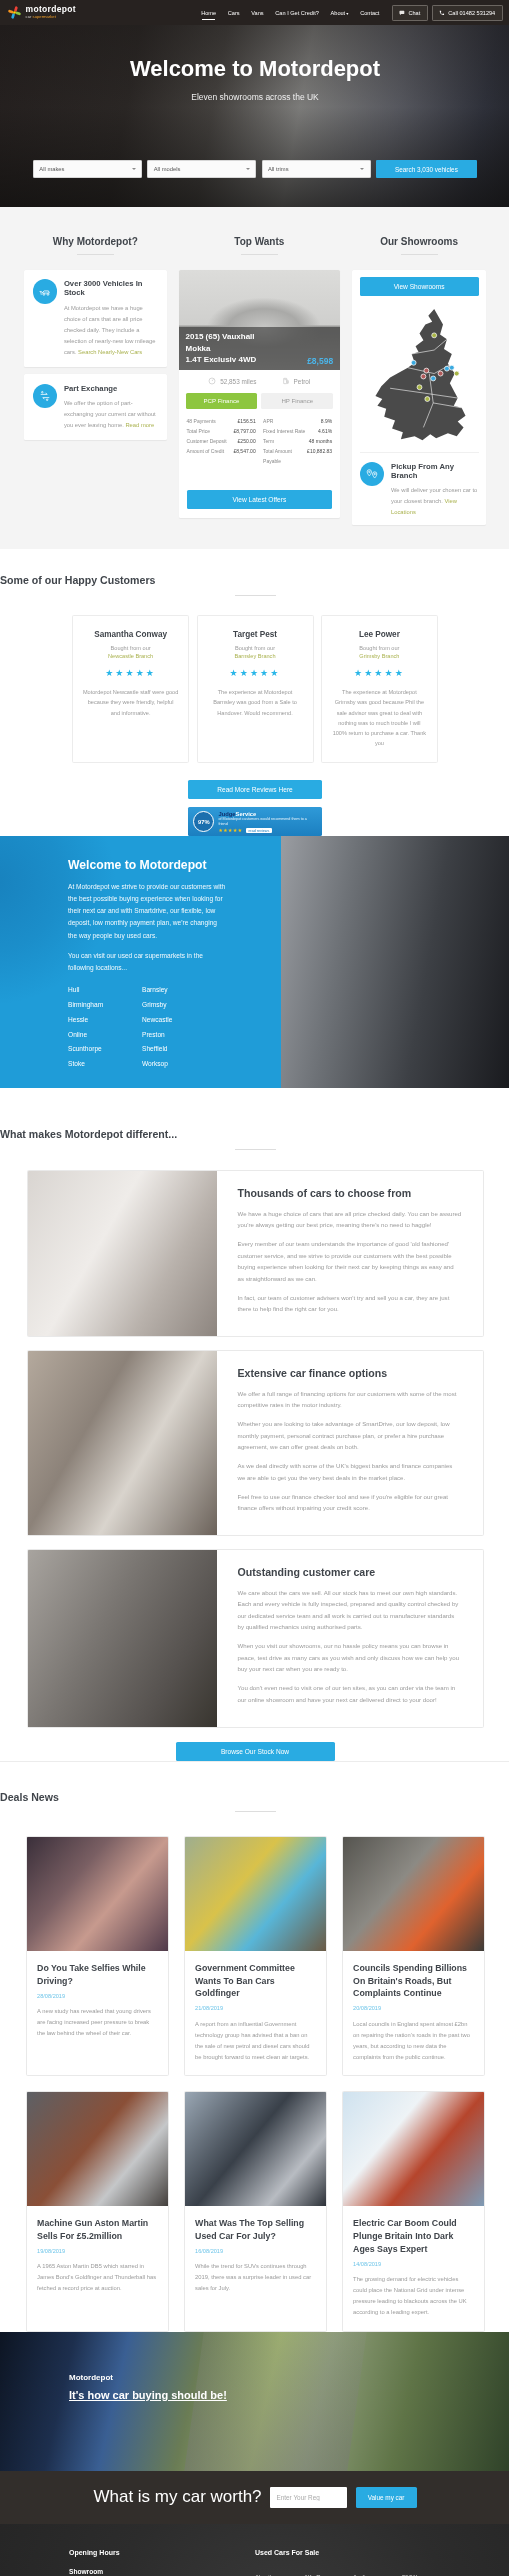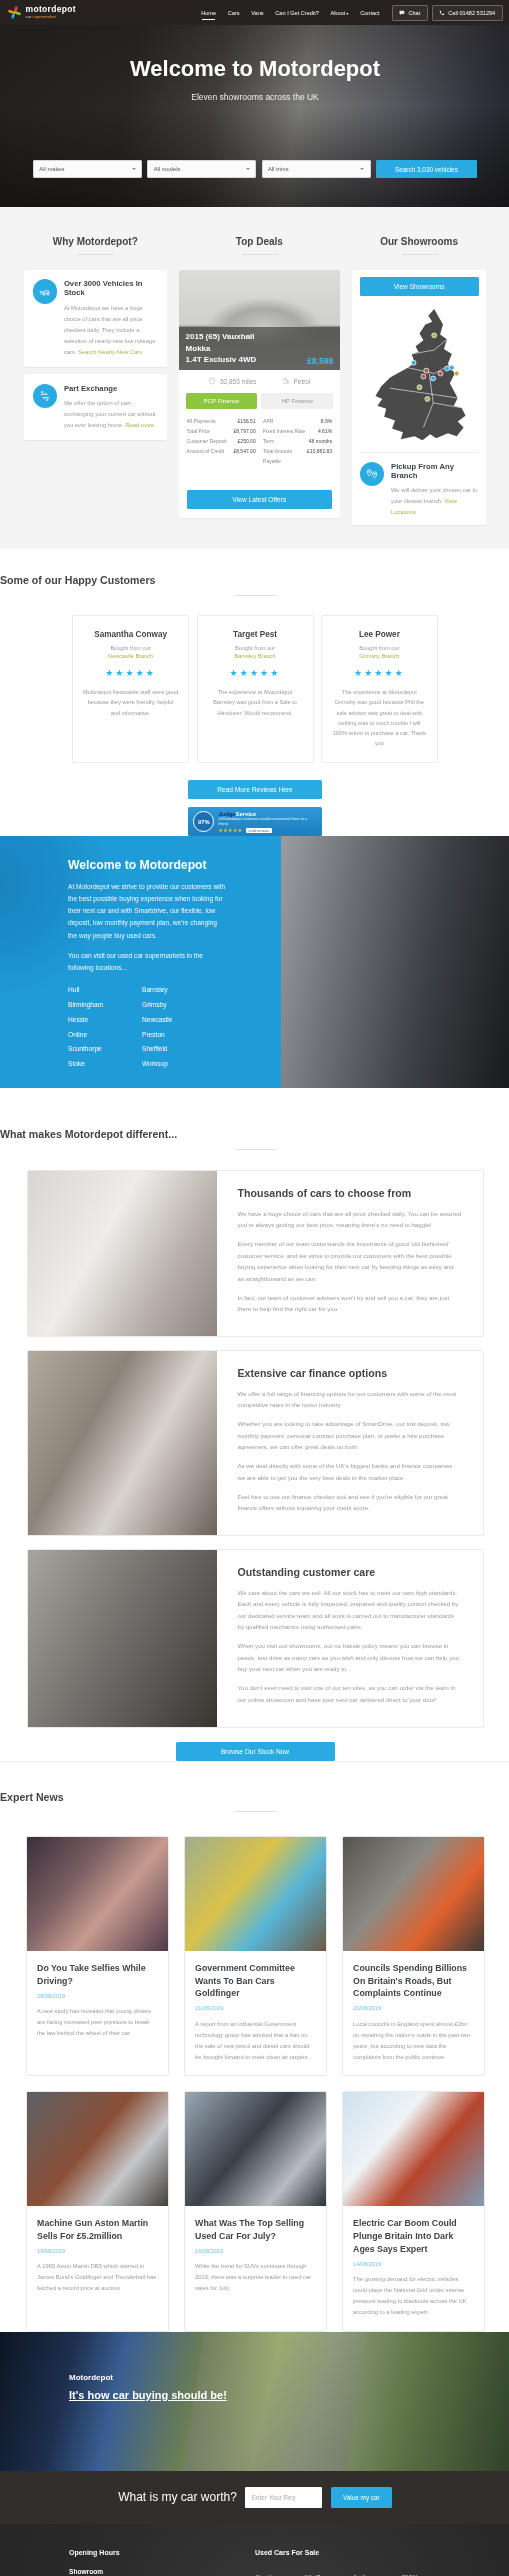--- a/index.html
+++ b/index.html
@@ -141,21 +141,21 @@
   .banner { height:139px; position:relative;
     background:linear-gradient(103deg,#0d1523 0%,#1d2f4e 14%,#3a5f93 24%,#6a7c55 38%,#9cb06a 52%,#8c9c77 62%,#5f7447 78%,#2f4229 100%); }
   .banner::after { content:""; position:absolute; left:38%; right:30%; top:0; bottom:0;
     background:linear-gradient(180deg, rgba(150,150,150,.15), rgba(120,120,120,.45)); transform:skewX(-8deg); }
   .banner-text { position:absolute; left:69px; top:41px; z-index:2; }
   .banner-text .b1 { color:#fff; font-size:8px; font-weight:bold; }
   .banner-text .b2 { color:#fff; font-size:11px; font-weight:bold; margin-top:7.4px;text-decoration:underline; }
 
   
   .valuebar { height:53px; background:#322e2b; display:flex; align-items:center; justify-content:center; gap:8.5px; }
-  .valuebar h2 { color:#fff; font-size:12px; font-weight:normal; }
+  .valuebar h2 { color:#fff; font-size:17px; font-weight:normal; }
   .valuebar input { width:77px; height:21px; border:none; border-radius:1.1px; padding:0 6.4px; font-size:6.4px; font-family:"Liberation Sans",sans-serif; color:#444; }
   .valuebar input::placeholder { color:#aaa; }
   .value-btn { width:61px; height:21px; line-height:21px; font-size:6.4px; }
 
   
   .footer { min-height:375px; color:#cfcfcf;
     background:radial-gradient(circle at 55% 30%, #3a3a3a 0%, #2c2c2c 45%, #222 100%); }
   .footer-cols { display:flex; padding:25.5px 32px 0 69px; }
   .f-left { width:170px; }
   .f-head { color:#fff; font-size:7px; font-weight:bold; margin-bottom:11.7px; }
@@ -257,21 +257,21 @@
       </div>
       <div>
         <h3>Part Exchange</h3>
         <p>We offer the option of part-exchanging your current car without you ever leaving home. </p>
         <a class="olive-link">Read more</a>
       </div>
     </div>
   </div>
 
   <div class="col-deals">
-    <div class="col-title">Top Deals</div>
+    <div class="col-title">Top Wants</div>
     <div class="deal-card">
       <div class="deal-img">
         <div class="deal-overlay">
           <div class="deal-title">
             <div>2015 (65) Vauxhall Mokka</div>
             <div>1.4T Exclusiv 4WD</div>
           </div>
           <div class="deal-price">£8,598</div>
         </div>
       </div>
@@ -486,21 +486,21 @@
         <p>When you visit our showrooms, our no hassle policy means you can browse in peace, test drive as many cars as you wish and only discuss how we can help you buy your next car when you are ready to.</p>
         <p>You don't even need to visit one of our ten sites, as you can order via the team in our online showroom and have your next car delivered direct to your door!</p>
 
       </div>
     </div>
     </div>
   <a class="blue-btn browse-cta">Browse Our Stock Now</a>
 </div>
 
 <div class="news">
-  <div class="sec-title">Expert News</div>
+  <div class="sec-title">Deals News</div>
   <div class="news-grid">
 
   <div class="news-card">
       <div class="news-img"></div>
       <div class="news-body">
         <h3>Do You Take Selfies While Driving?</h3>
         <div class="news-date">28/08/2019</div>
         <p>A new study has revealed that young drivers are facing increased peer pressure to break the law behind the wheel of their car.</p>
       </div>
     </div>

